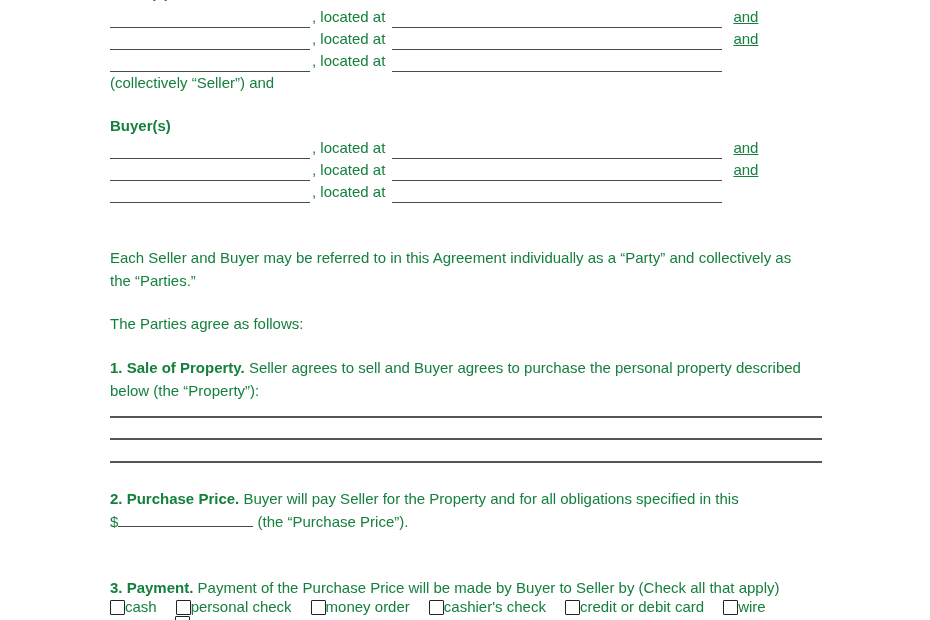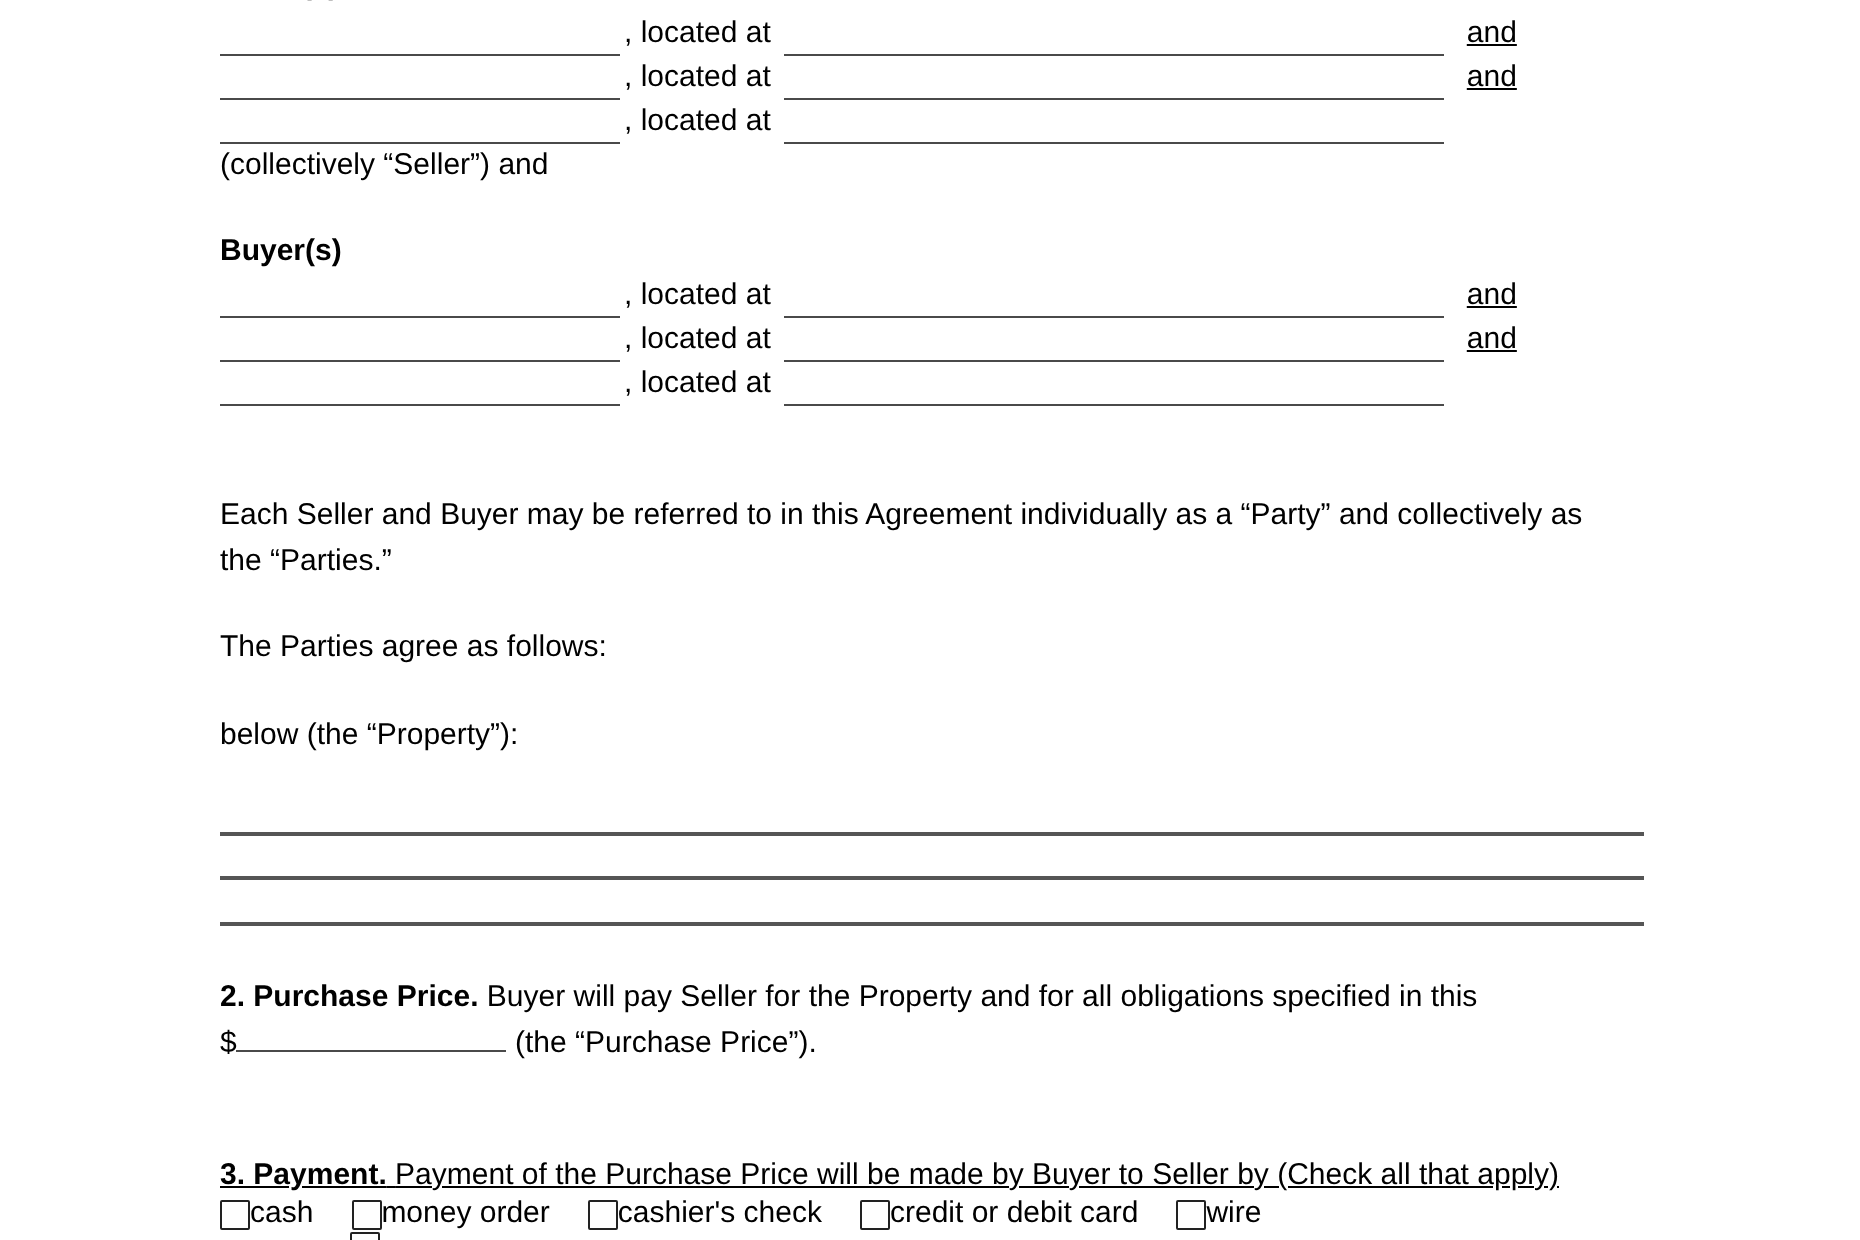--- a/index.html
+++ b/index.html
@@ -1,19 +1,19 @@
 <!DOCTYPE html>
 <html><head>
 <meta charset="utf-8">
 <style>
   * { margin:0; padding:0; box-sizing:border-box; }
   html,body { background:#ffffff; }
   .page {
     position:relative; width:930px; height:620px; overflow:hidden;
-    background:#ffffff; color:#000000;
+    background:#ffffff; color:#15803d;
     font-family:"Liberation Sans","DejaVu Sans",sans-serif;
     font-size:15px; line-height:22px;
   }
   .abs { position:absolute; left:110px; }
   .bold { font-weight:700; }
   .party-row { display:flex; align-items:flex-end; height:22px; width:660px; }
   .fill-line { display:inline-block; border-bottom:1.6px solid #4a4a4a; height:16px; }
   .name-line { width:200px; flex:0 0 200px; }
   .located-label { white-space:pre; margin-left:2px; }
   .addr-line { flex:0 0 330px; width:330px; margin-left:7px; }
@@ -87,40 +87,45 @@
   </div>
 
   <div class="abs para" style="top:246px;">
     <div>Each Seller and Buyer may be referred to in this Agreement individually as a “Party” and collectively as</div>
     <div>the “Parties.”</div>
   </div>
 
   <div class="abs" style="top:313px;">The Parties agree as follows:</div>
 
   <div class="abs para" style="top:356px;">
+    <div><span class="bold">1. Sale of Property.</span> <span>Seller agrees to sell and Buyer agrees to purchase the personal property described</span></div>
     <div>below (the “Property”):</div>
   </div>
 
   <div class="rule" style="top:416px;"></div>
   <div class="rule" style="top:438px;"></div>
   <div class="rule" style="top:461px;"></div>
 
   <div class="abs para" style="top:487px;">
     <div><span class="bold">2. Purchase Price.</span> <span>Buyer will pay Seller for the Property and for all obligations specified in this</span></div>
     <div><span>$</span><span class="amount-line"></span> <span>(the “Purchase Price”).</span></div>
   </div>
 
-  <div class="abs para" style="top:576px;text-decoration:underline;">
+  <div class="abs para" style="top:576px;">
     <div><span class="bold">3. Payment.</span> <span>Payment of the Purchase Price will be made by Buyer to Seller by (Check all that apply)</span></div>
   </div>
 
   <div class="abs checkbox-row" style="top:596px;">
     <div class="check-option">
       <span class="checkbox"></span>
       <span>cash</span>
+    </div>
+    <div class="check-option">
+      <span class="checkbox"></span>
+      <span>personal check</span>
     </div>
     <div class="check-option">
       <span class="checkbox"></span>
       <span>money order</span>
     </div>
     <div class="check-option">
       <span class="checkbox"></span>
       <span>cashier's check</span>
     </div>
     <div class="check-option">

